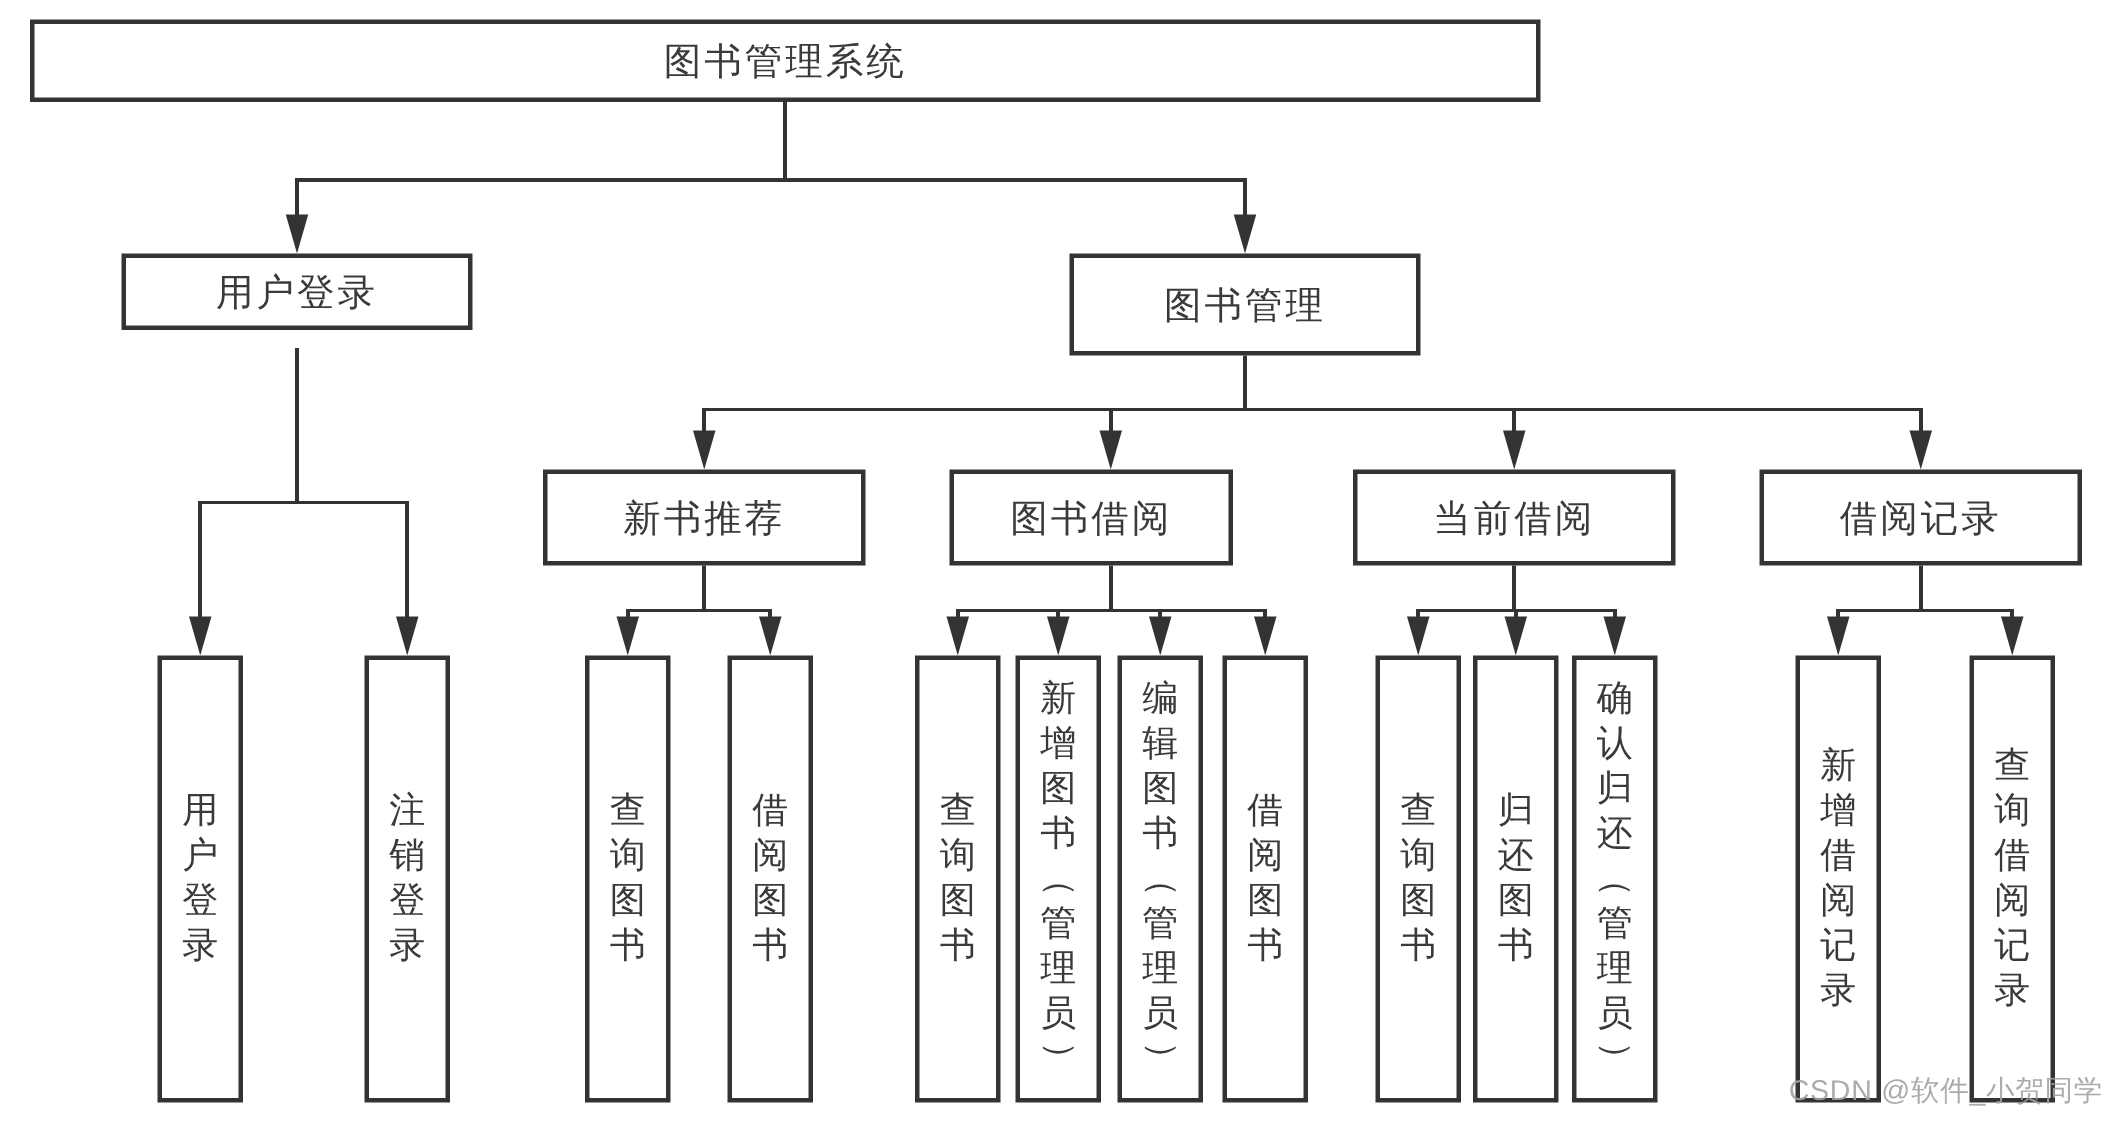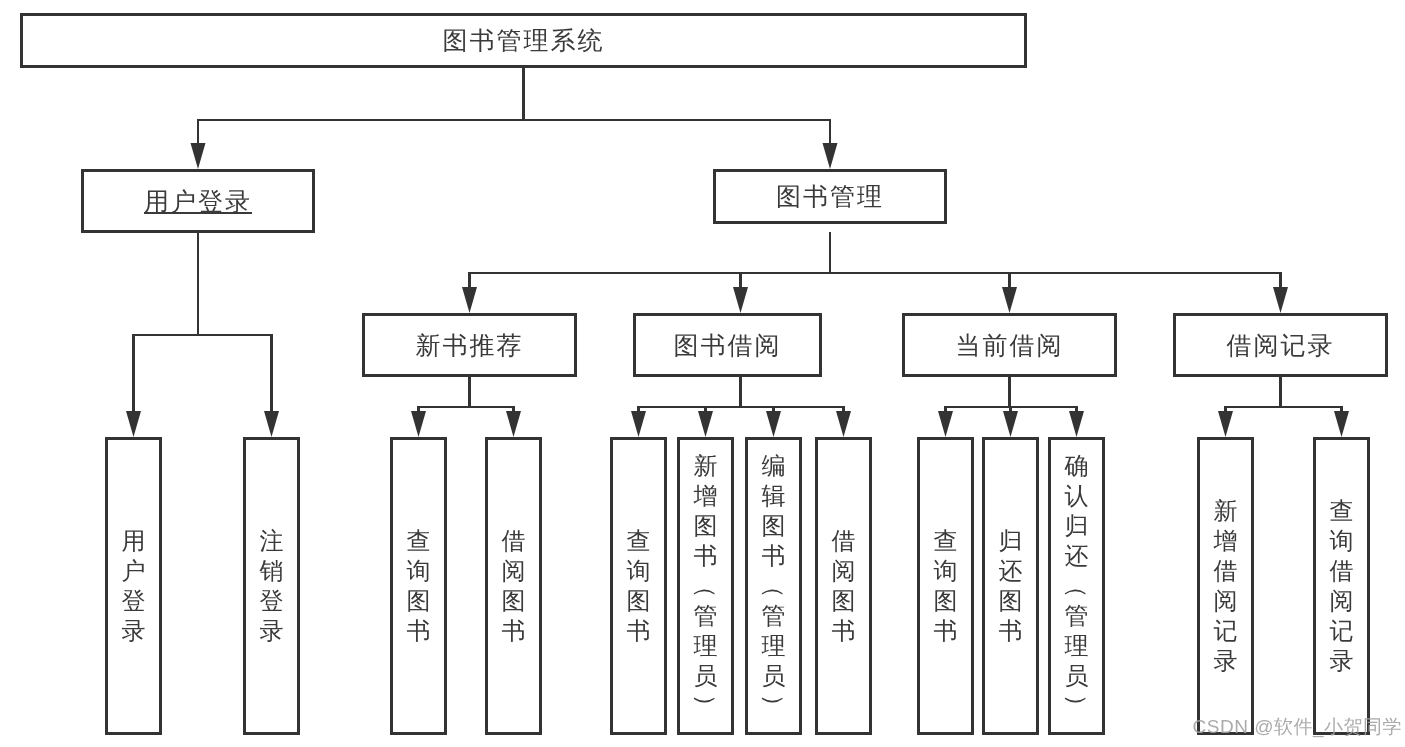--- a/index.html
+++ b/index.html
@@ -110,22 +110,22 @@
       <polygon points="938,411 953,411 945.5,437"></polygon>
       <polygon points="1003,411 1018,411 1010.5,437"></polygon>
       <polygon points="1069,411 1084,411 1076.5,437"></polygon>
       <polygon points="1218,411 1233,411 1225.5,437"></polygon>
       <polygon points="1334,411 1349,411 1341.5,437"></polygon>
     </g>
   </svg>
 
   <div class="hbox" style="left:20px; top:13px; width:1007px; height:55px;">图书管理系统</div>
 
-  <div class="hbox" style="left:81px; top:169px; width:234px; height:64px;text-decoration:underline;">用户登录</div>
-  <div class="hbox" style="left:713px; top:169px; width:234px; height:55px;">图书管理</div>
+  <div class="hbox" style="left:81px; top:169px; width:234px; height:51px;">用户登录</div>
+  <div class="hbox" style="left:713px; top:169px; width:234px; height:68px;">图书管理</div>
 
   <div class="hbox" style="left:362px; top:313px; width:215px; height:64px;text-align:center;">新书推荐</div>
   <div class="hbox" style="left:633px; top:313px; width:189px; height:64px;">图书借阅</div>
   <div class="hbox" style="left:1173px; top:313px; width:215px; height:64px;">借阅记录</div>
   <div class="hbox" style="left:902px; top:313px; width:215px; height:64px;">当前借阅</div>
 
   <div class="vbox" style="left:105px;">
     <div class="vtext">
         <span>用</span>
         <span>户</span>

